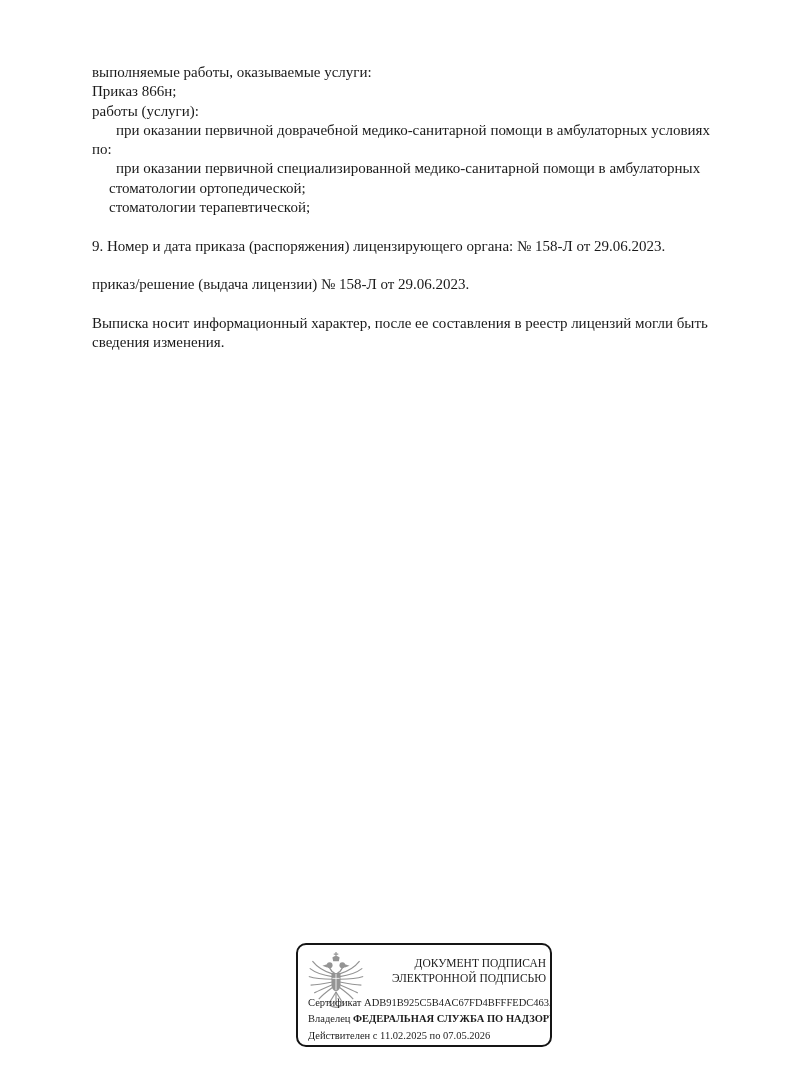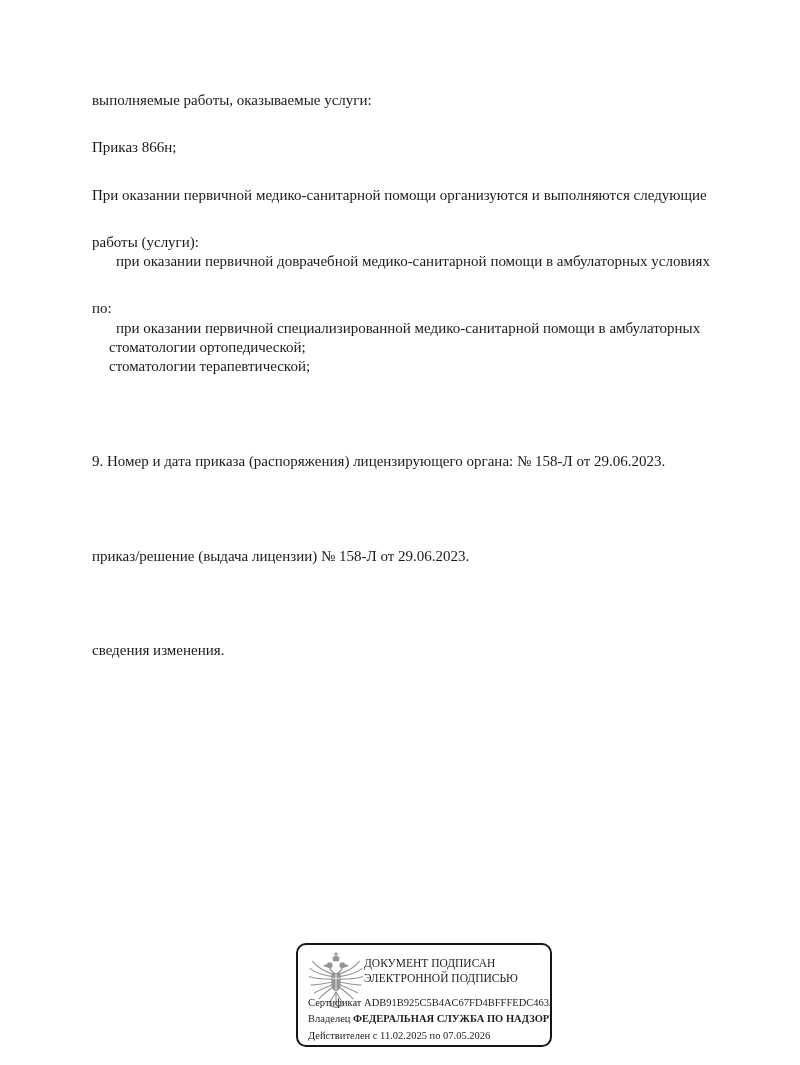--- a/index.html
+++ b/index.html
@@ -20,21 +20,21 @@
   
   .doc-text {
     position: absolute;
     left: 92px;
     top: 63px;
     width: 680px;
     font-size: 15px;
     line-height: 19.3px;
   }
   .doc-text .line { white-space: nowrap; }
-  .doc-text .ind-0 { padding-left: 0; margin-top: 28px; }
+  .doc-text .ind-0 { padding-left: 0; }
   .doc-text .ind-1 { padding-left: 8px; margin-left: 16px; }
   .doc-text .ind-2 { padding-left: 17px; }
 
   
   .stamp {
     position: absolute;
     left: 296px;
     top: 943px;
     width: 252px;
     height: 100px;
@@ -48,21 +48,21 @@
     left: 9px;
     top: 5px;
     width: 58px;
     height: 64px;
   }
   .stamp-title {
     position: absolute;
     left: 66px;
     top: 11px;
     width: 182px;
-    text-align: left;
+    text-align: right;
     font-size: 11.5px;
     line-height: 15px;
     color: #1c1c1c;
   }
   .stamp-details {
     position: absolute;
     left: 10px;
     top: 50px;
     font-size: 10.5px;
     line-height: 16.4px;
@@ -72,32 +72,32 @@
   .stamp-details .owner-name { font-weight: bold; }
 </style>
 </head>
 <body>
 
 <div class="page">
 
   <div class="doc-text">
       <div class="line ind-0">выполняемые работы, оказываемые услуги:</div>
       <div class="line ind-0">Приказ 866н;</div>
-      <div class="line ind-0">При оказании первичной медико-санитарной помощи организуются и выполняются следующие</div>
       <div class="line ind-0">работы (услуги):</div>
       <div class="line ind-1">при оказании первичной доврачебной медико-санитарной помощи в амбулаторных условиях</div>
       <div class="line ind-0">по:</div>
       <div class="line ind-1">при оказании первичной специализированной медико-санитарной помощи в амбулаторных</div>
       <div class="line ind-2">стоматологии ортопедической;</div>
       <div class="line ind-2">стоматологии терапевтической;</div>
       <div class="line ind-0">&nbsp;</div>
       <div class="line ind-0">9. Номер и дата приказа (распоряжения) лицензирующего органа: № 158-Л от 29.06.2023.</div>
       <div class="line ind-0">&nbsp;</div>
       <div class="line ind-0">приказ/решение (выдача лицензии) № 158-Л от 29.06.2023.</div>
       <div class="line ind-0">&nbsp;</div>
+      <div class="line ind-0">Выписка носит информационный характер, после ее составления в реестр лицензий могли быть</div>
       <div class="line ind-0">сведения изменения.</div>
     </div>
 
   <div class="stamp">
 
     <span class="stamp-emblem">
       <svg viewBox="0 0 64 70" width="58" height="64" xmlns="http://www.w3.org/2000/svg">
 
         <g stroke="#949494" fill="none" stroke-width="1.3">
           <path d="M32 2 v5"></path>

